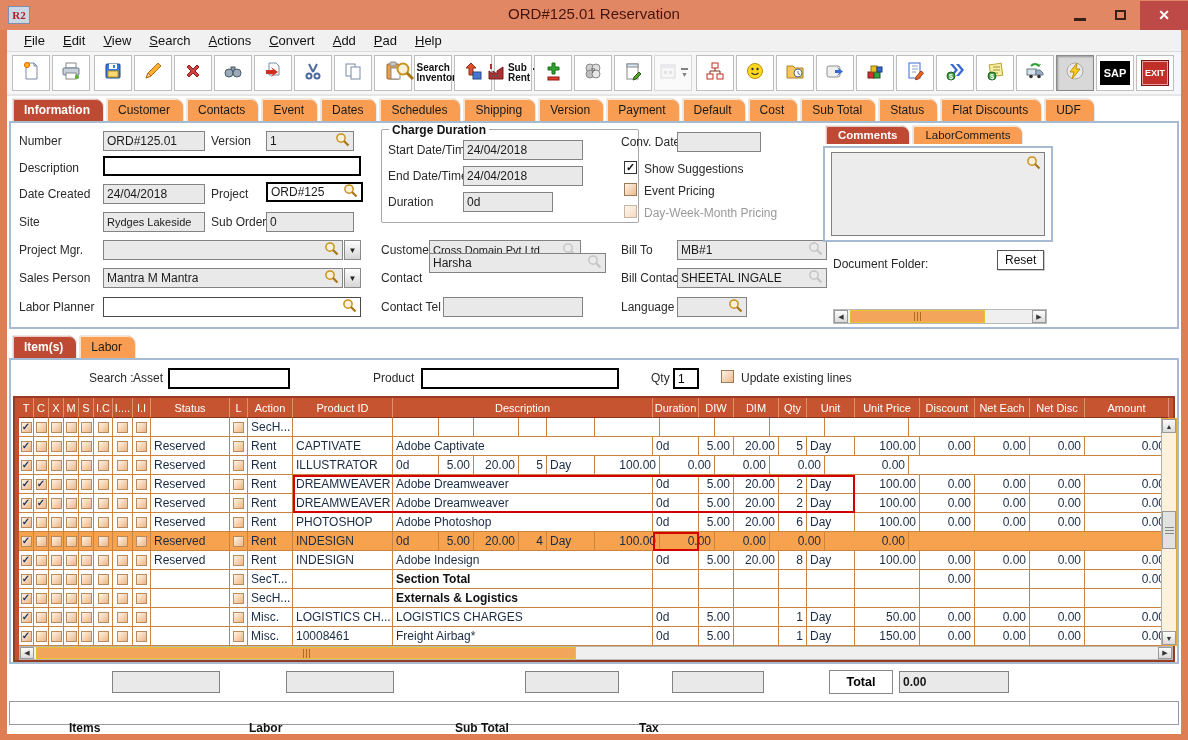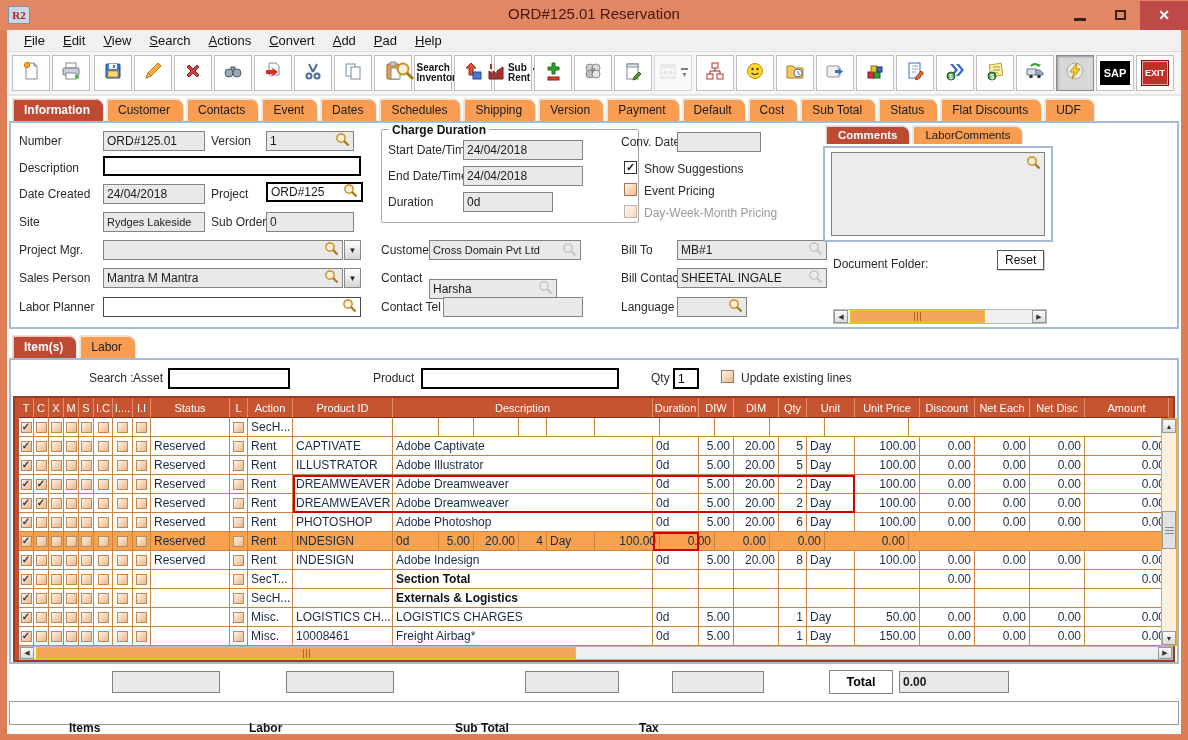--- a/index.html
+++ b/index.html
@@ -478,21 +478,21 @@
       <div class="lbl" style="left:610px;top:120px">Bill To</div>
       <div class="fld" style="left:666px;top:117px;width:150px">
           <span class="val">MB#1</span>
           <span class="magslot faint"><svg width="15" height="15" viewBox="0 0 20 20" opacity="0.45">
               <circle cx="8" cy="8" r="5.5" fill="#eee" stroke="#999" stroke-width="2"></circle>
               <line x1="12" y1="12" x2="18" y2="18" stroke="#999" stroke-width="3"></line>
             </svg></span>
         </div>
 
       <div class="lbl" style="left:370px;top:148px">Contact</div>
-      <div class="fld" style="left:418px;top:156px;width:128px">
+      <div class="fld" style="left:418px;top:130px;width:177px">
           <span class="val">Harsha</span>
           <span class="magslot faint"><svg width="15" height="15" viewBox="0 0 20 20" opacity="0.45">
               <circle cx="8" cy="8" r="5.5" fill="#eee" stroke="#999" stroke-width="2"></circle>
               <line x1="12" y1="12" x2="18" y2="18" stroke="#999" stroke-width="3"></line>
             </svg></span>
         </div>
       <div class="lbl" style="left:610px;top:148px">Bill Contact</div>
       <div class="fld" style="left:666px;top:145px;width:150px">
           <span class="val">SHEETAL INGALE</span>
           <span class="magslot faint"><svg width="15" height="15" viewBox="0 0 20 20" opacity="0.45">
@@ -701,21 +701,20 @@
               </div>
               <div class="gc cbcell" style="width: 18px;">
                 <span class="gcb"></span>
               </div>
               <div class="gc" style="width: 79px;">Reserved</div>
               <div class="gc cbcell" style="width: 18px;">
                 <span class="gcb"></span>
               </div>
               <div class="gc" style="width: 45px;">Rent</div>
               <div class="gc" style="width: 100px;">ILLUSTRATOR</div>
-              <div class="gc" style="width: 260px;">Adobe Illustrator</div>
               <div class="gc" style="width: 46px;">0d</div>
               <div class="gc r" style="width: 35px;">5.00</div>
               <div class="gc r" style="width: 45px;">20.00</div>
               <div class="gc r" style="width: 28px;">5</div>
               <div class="gc" style="width: 48px;">Day</div>
               <div class="gc r" style="width: 65px;">100.00</div>
               <div class="gc r" style="width: 55px;">0.00</div>
               <div class="gc r" style="width: 55px;">0.00</div>
               <div class="gc r" style="width: 55px;">0.00</div>
               <div class="gc r" style="width: 84px;">0.00</div>

